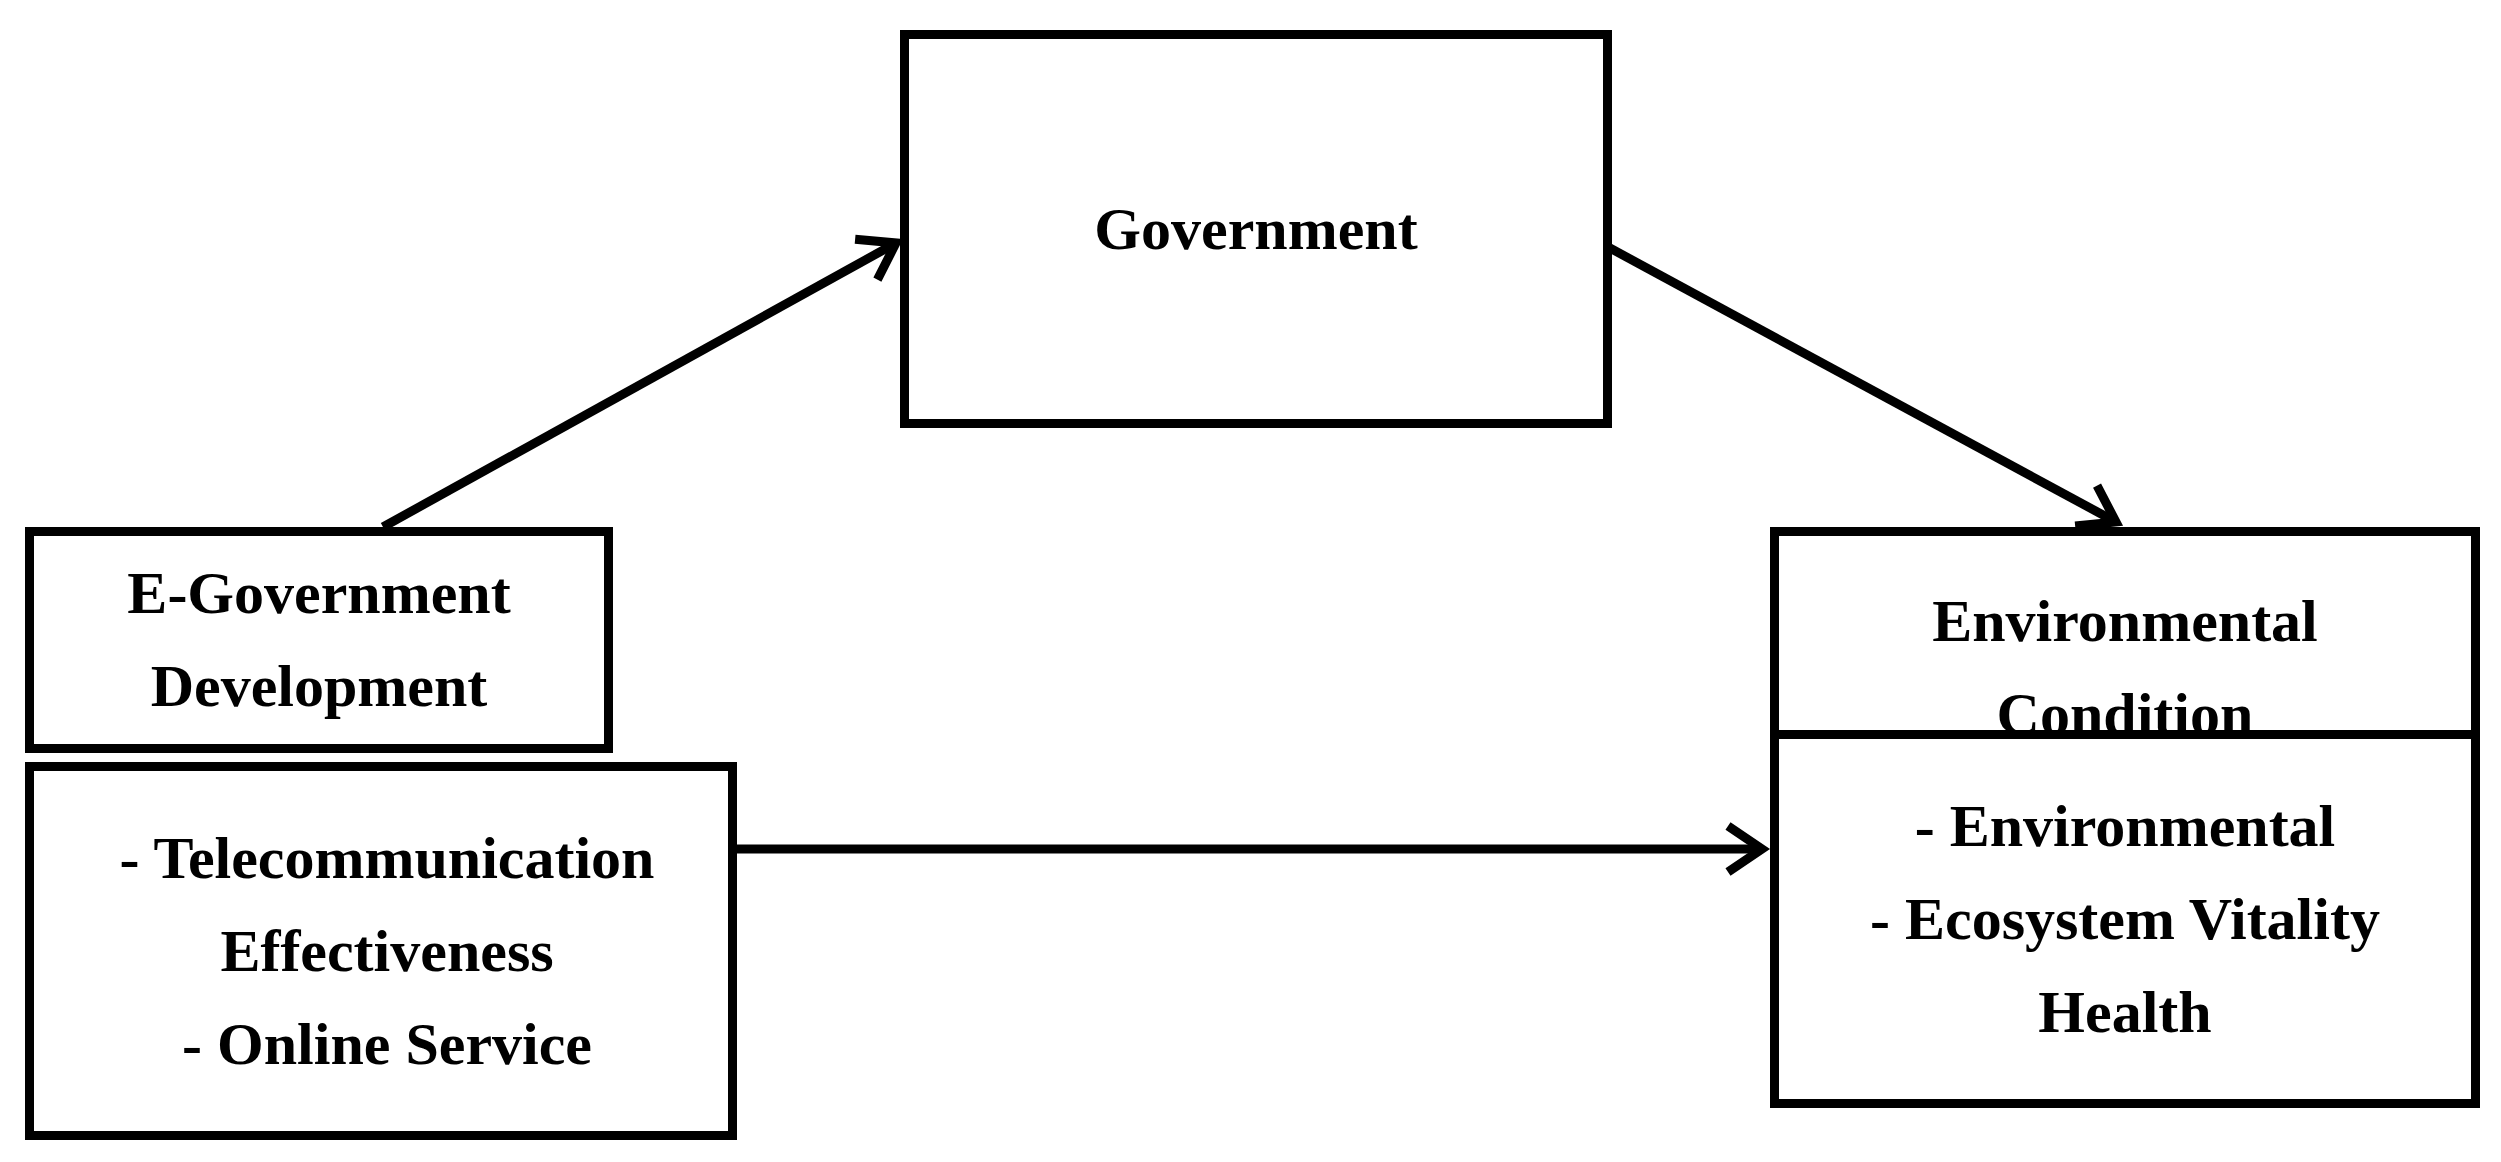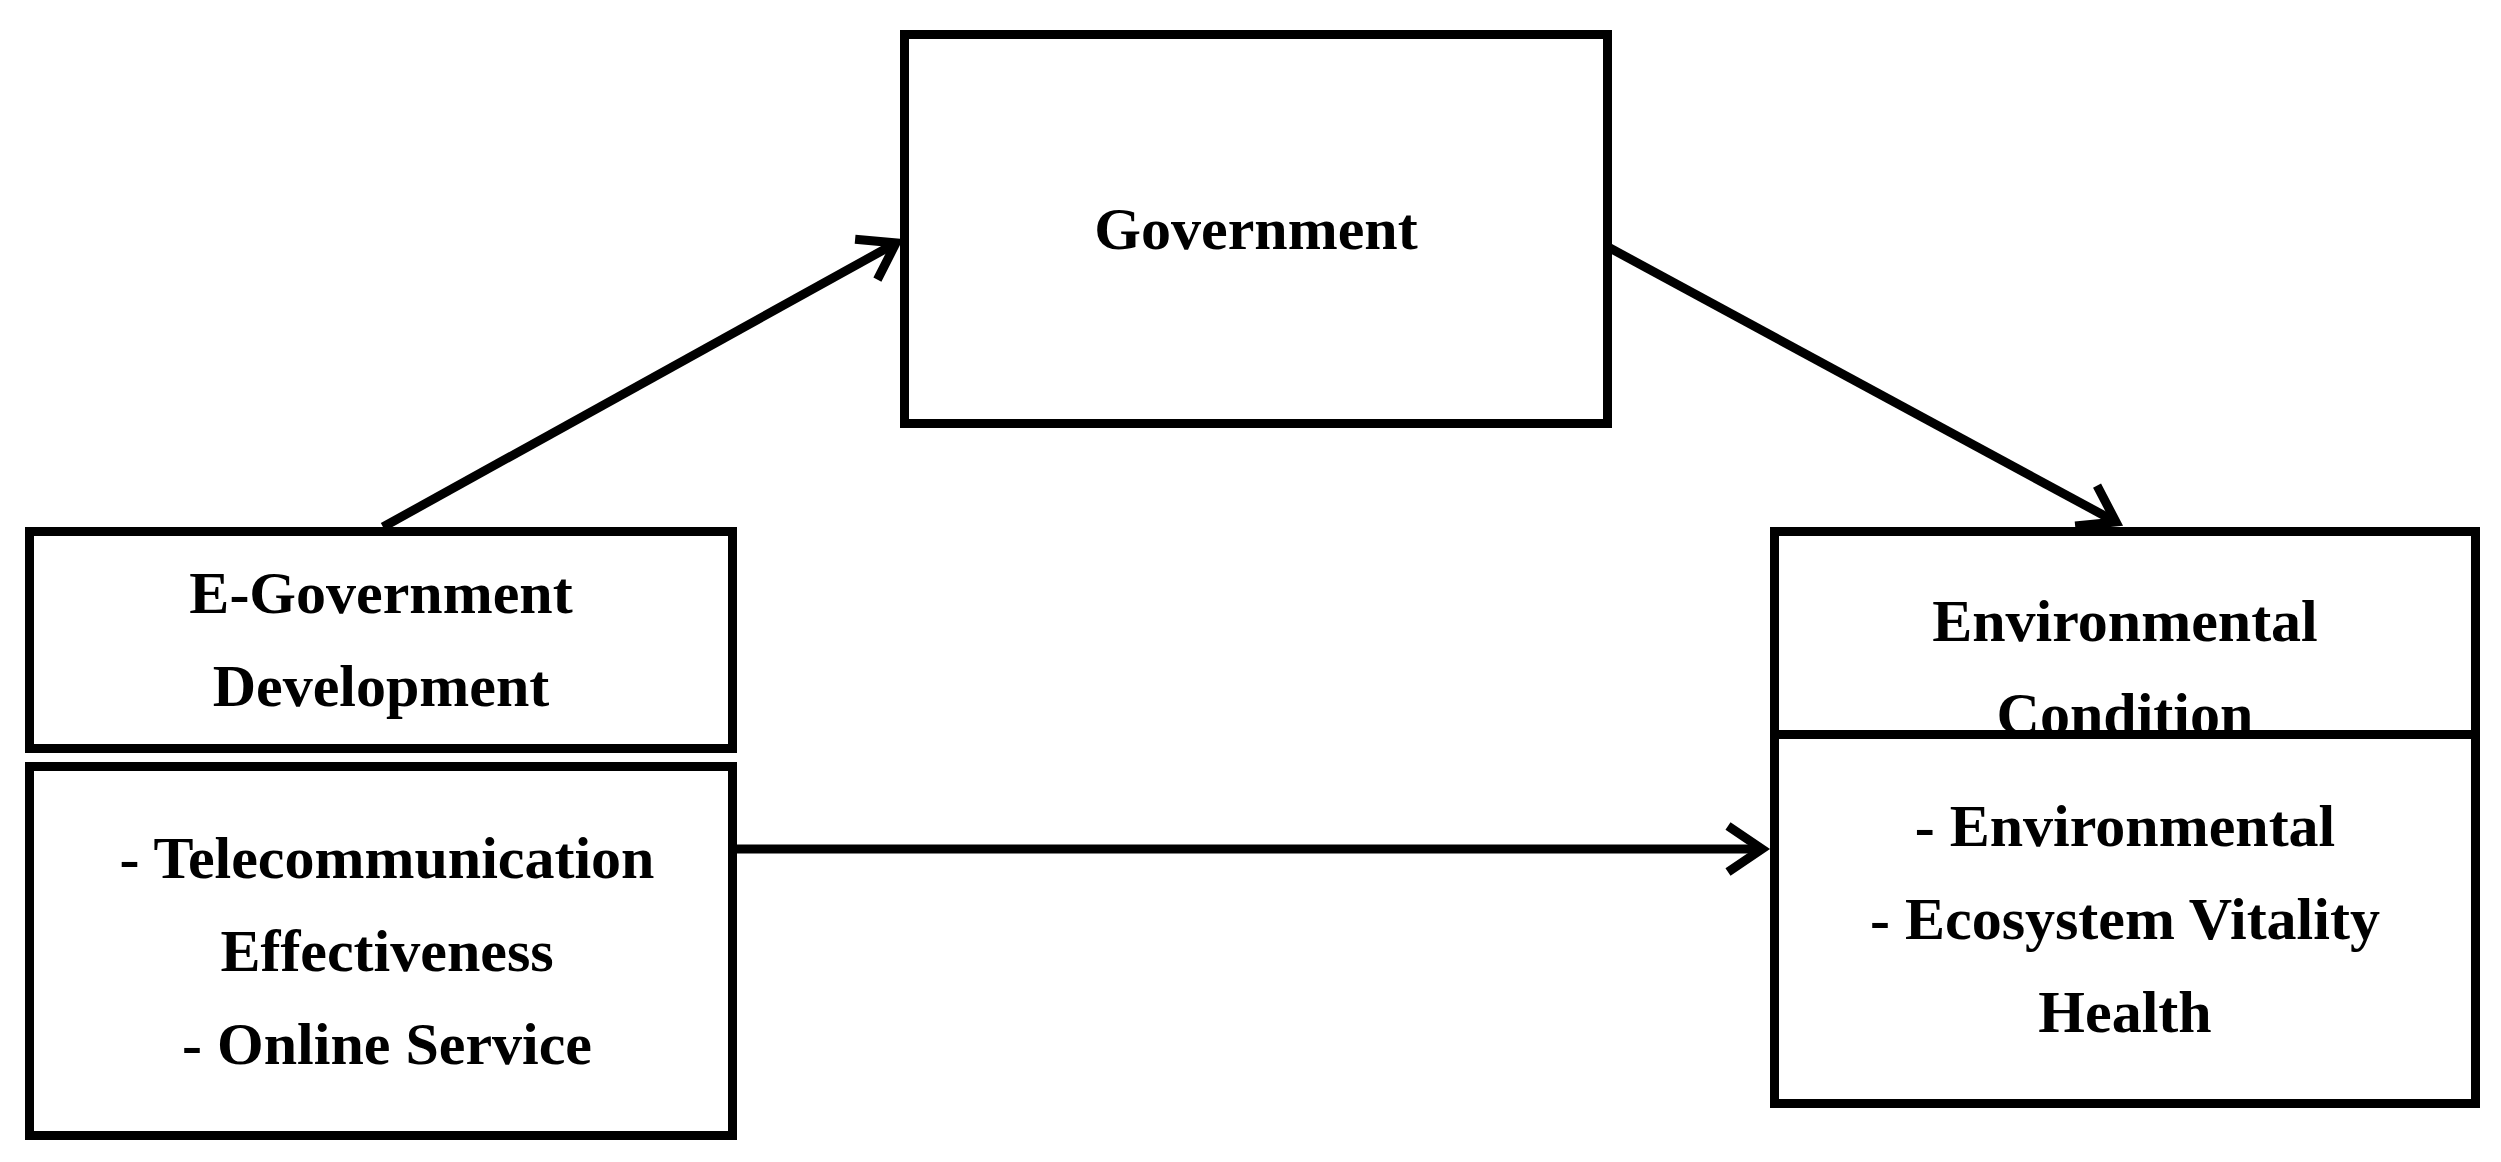--- a/index.html
+++ b/index.html
@@ -29,21 +29,21 @@
     text-align: center;
     color: #000000;
     font-weight: bold;
     font-size: 60px;
     line-height: 1.55;
     z-index: 2;
   }
   .dbox .bline { white-space: nowrap; }
 
   #mediator-box      { left: 900px;  top: 30px;  width: 712px; height: 398px; gap: 38px; }
-  #left-top-box      { left: 25px;   top: 527px; width: 712px; height: 226px; }
+  #left-top-box      { left: 25px;   top: 527px; width: 588px; height: 226px; }
   #left-bottom-box   { left: 25px;   top: 762px; width: 712px; height: 378px; padding-left: 12px; }
   #right-top-box     { left: 1770px; top: 527px; width: 710px; height: 282px; }
   #right-bottom-box  { left: 1770px; top: 730px; width: 710px; height: 378px; }
 
   #arrow-layer {
     position: absolute;
     left: 0; top: 0;
     width: 2501px;
     height: 1162px;
     z-index: 1;

